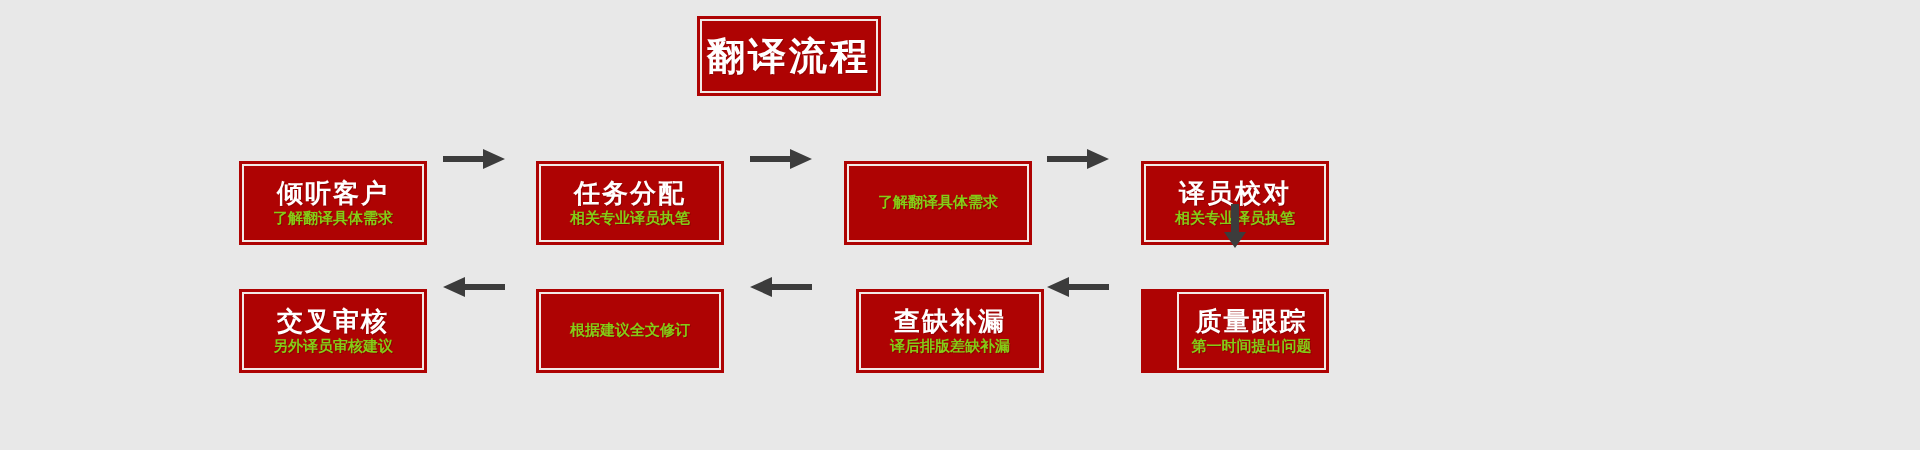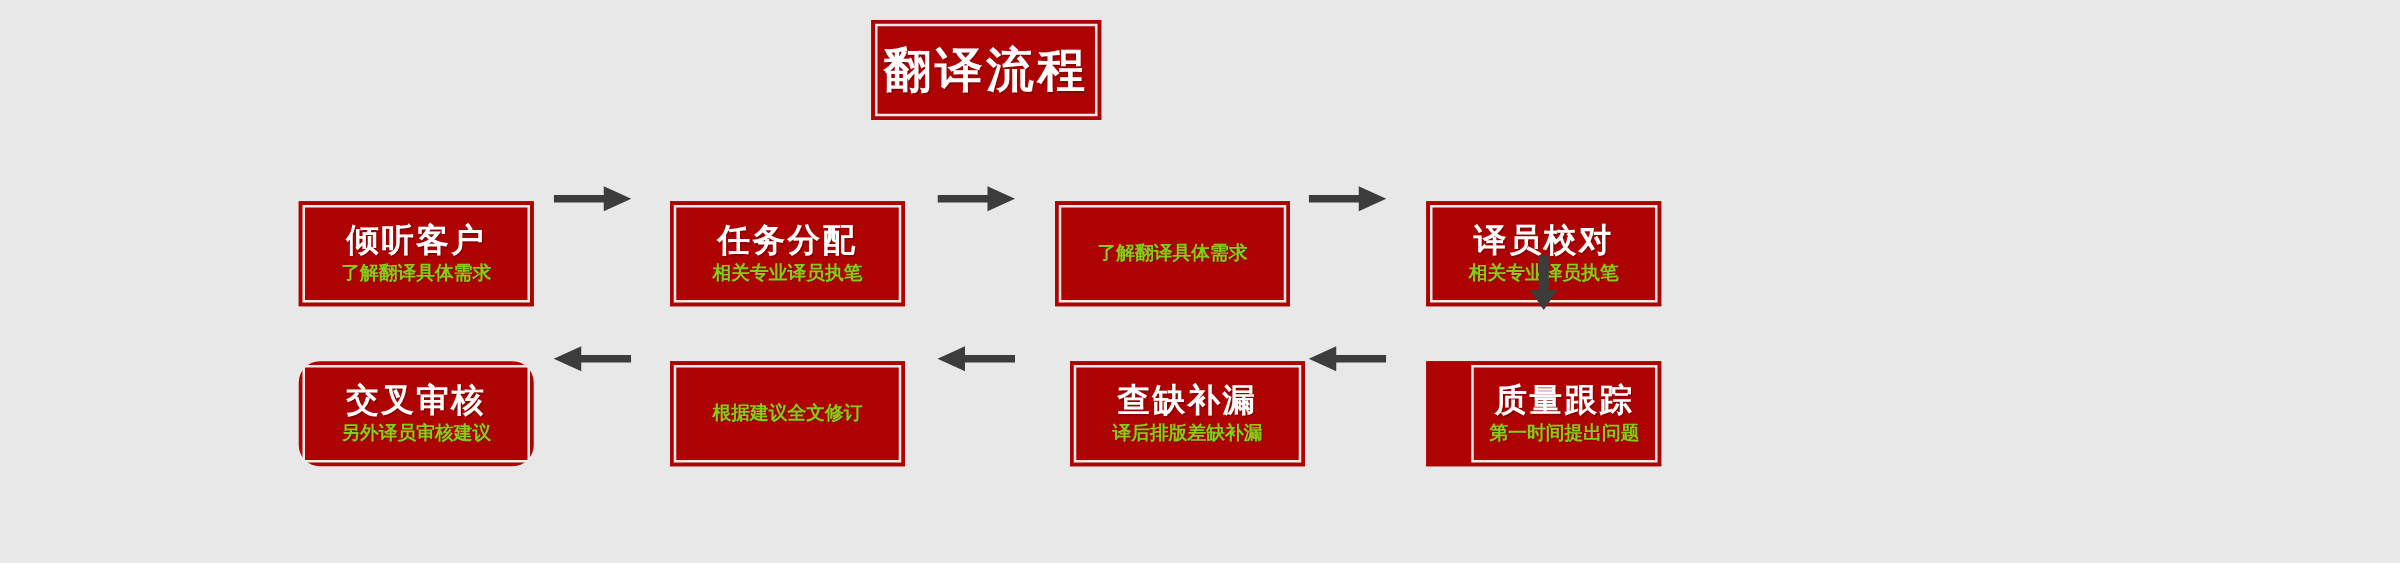--- a/index.html
+++ b/index.html
@@ -84,21 +84,21 @@
     line-height: 20px;
     margin-top: 1px;
   }
 
   
   .pos-r1c1 { left: 239px;  top: 117px; }
   .pos-r1c2 { left: 536px;  top: 117px; }
   .pos-r1c3 { left: 844px;  top: 117px; }
   .pos-r1c4 { left: 1141px; top: 117px; justify-content: flex-end; }
   
-  .pos-r2c1 { left: 239px;  top: 245px; border-radius: 17px; }
+  .pos-r2c1 { left: 239px;  top: 245px; }
   .pos-r2c2 { left: 536px;  top: 245px; }
   .pos-r2c3 { left: 856px;  top: 245px; }
   .pos-r2c4 { left: 1141px; top: 245px; padding-left: 33px; }
 
   
   .arrow {
     position: absolute;
   }
   .arrow svg { display: block; }
 

